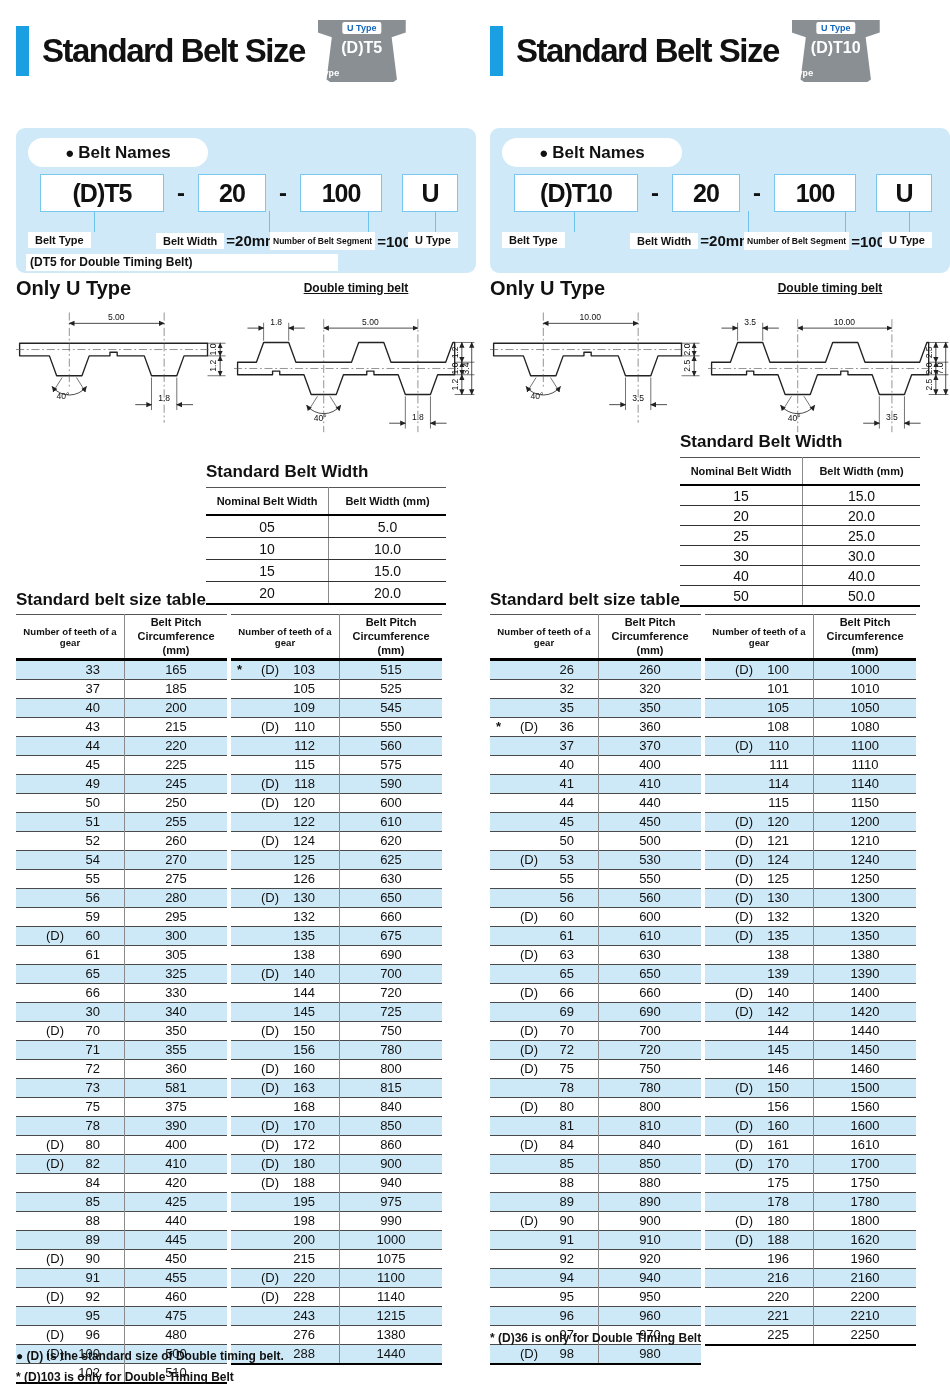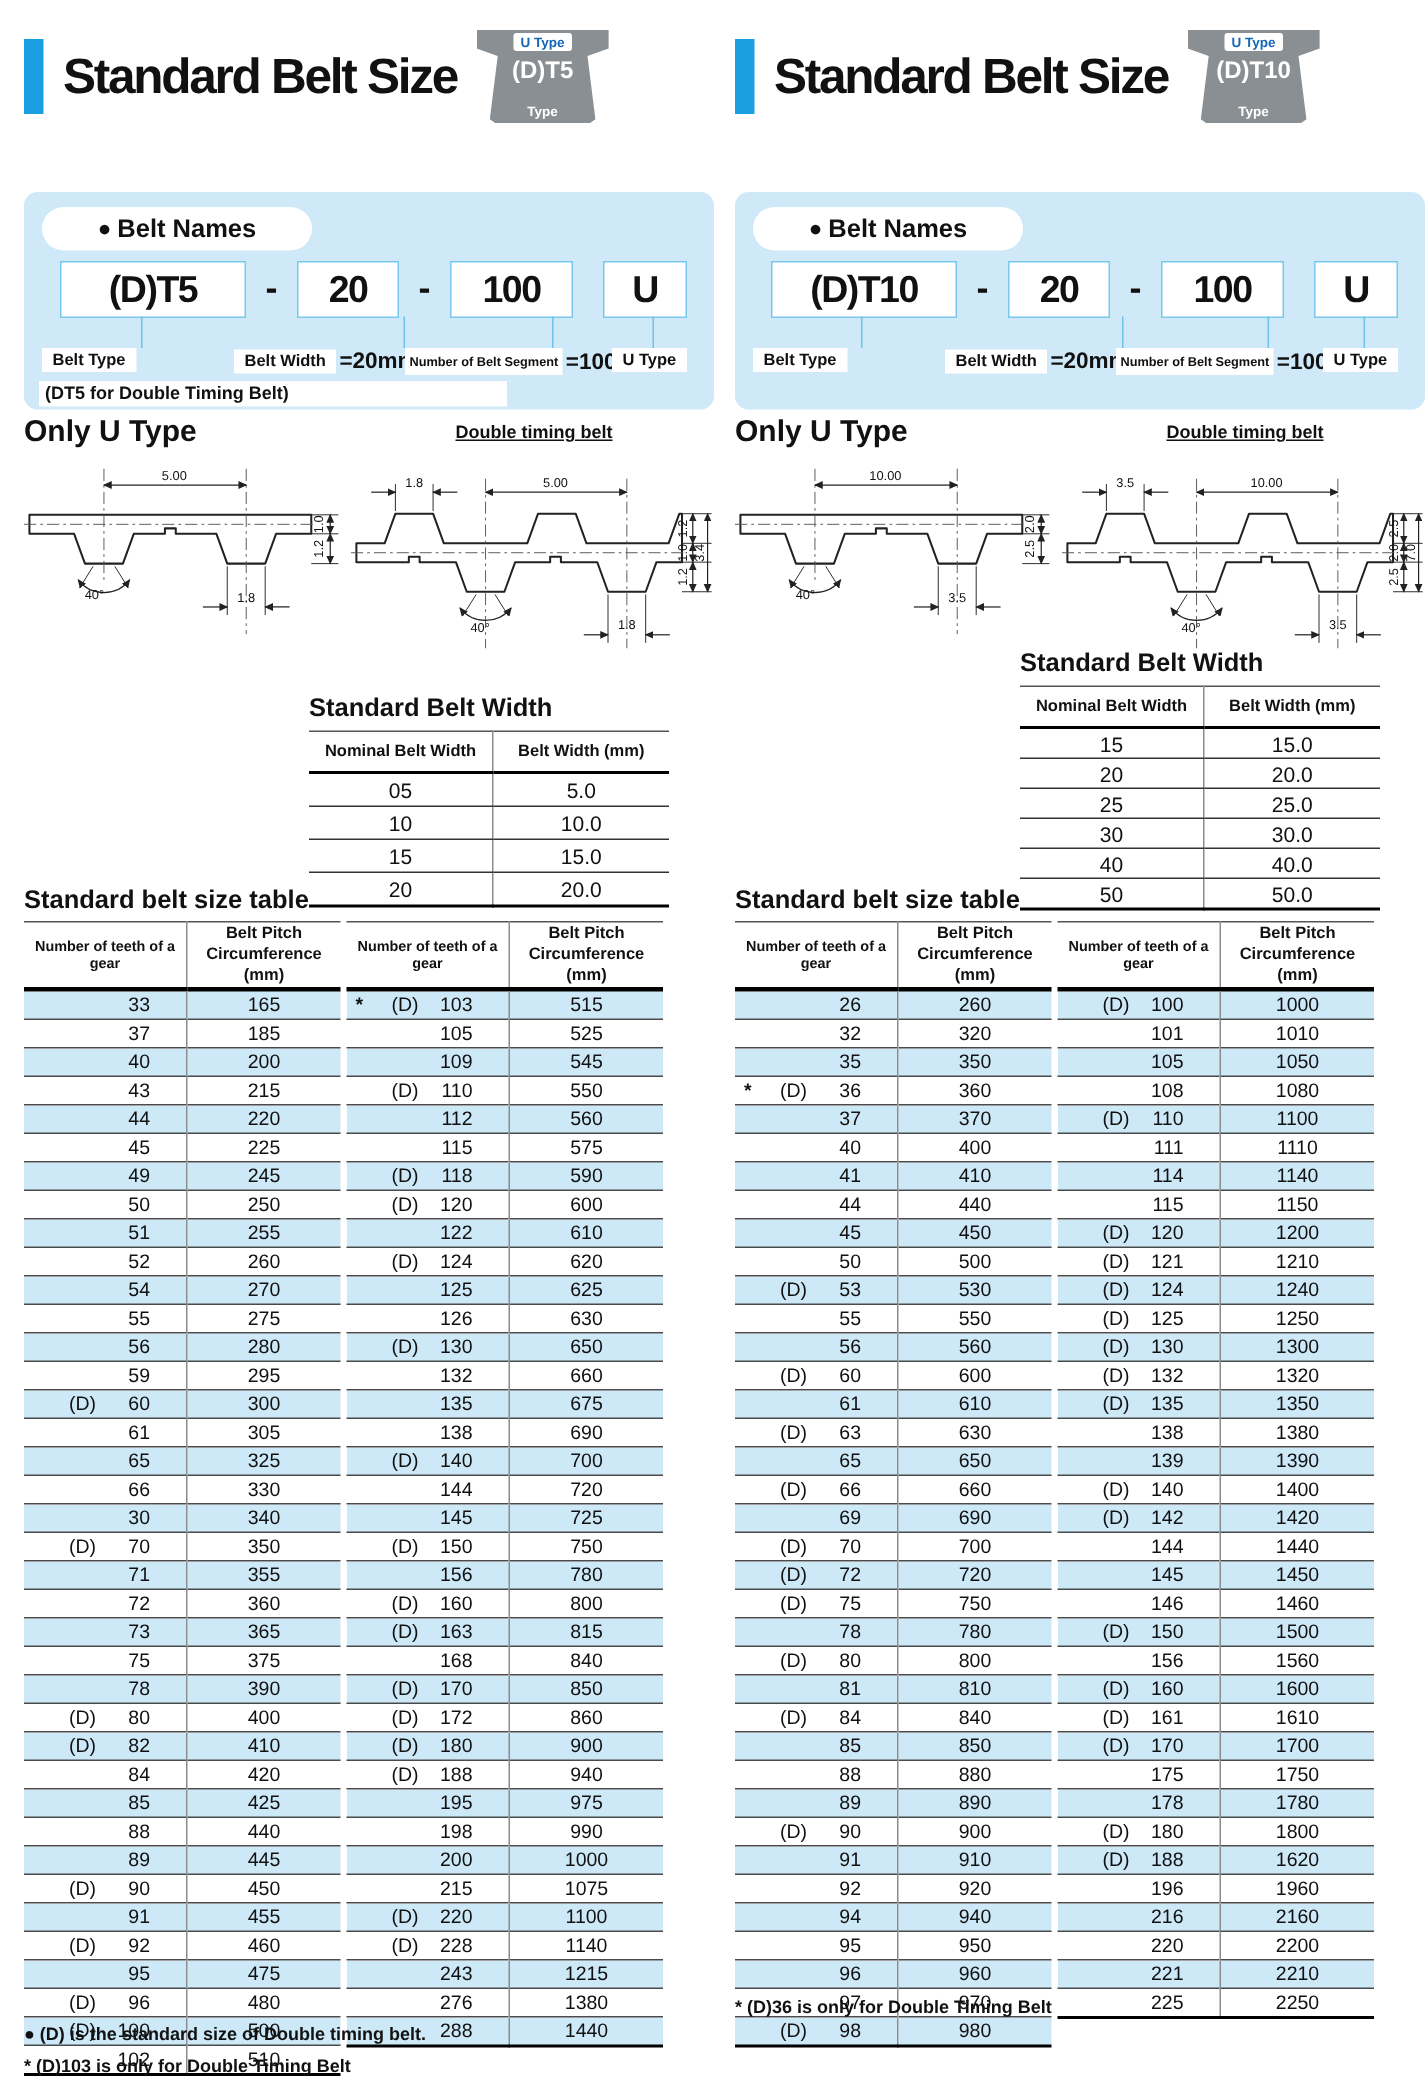--- a/index.html
+++ b/index.html
@@ -11,21 +11,21 @@
   
   .hd{position:absolute;top:20px;left:0;display:flex;align-items:center;gap:9px;}
   .hd-bar{width:13px;height:50px;background:#1a9fe3;}
   .hd h1{margin:4px;font-size:33px;font-weight:bold;letter-spacing:-1.5px;white-space:nowrap;}
   .badge{position:relative;width:88px;height:62px;flex:0 0 auto;}
   .badge-shape{position:absolute;inset:0;background:#8a8f93;
     clip-path:polygon(0% 0%,100% 0%,100% 20%,84% 28%,90% 96%,86% 100%,14% 100%,10% 96%,16% 28%,0% 20%);}
   .badge-u{position:absolute;top:2px;left:50%;transform:translateX(-50%);background:#fff;color:#1466b8;
     font-size:9px;font-weight:bold;line-height:12px;padding:0 5px;border-radius:2px;white-space:nowrap;}
   .badge-main{position:absolute;top:19px;width:100%;text-align:center;color:#fff;font-weight:bold;font-size:16px;}
-  .badge-type{position:absolute;bottom:3px;width:100%;text-align:center;color:#fff;font-weight:bold;font-size:9px;}
+  .badge-type{position:absolute;bottom:3px;width:100%;color:#fff;font-weight:bold;font-size:9px;font-family:Liberation Mono, monospace;}
 
   
   .names{position:absolute;top:128px;left:0;width:460px;height:145px;background:#cfe9f8;border-radius:9px;}
   .pill{position:absolute;top:10px;left:12px;width:180px;height:29px;background:#fff;border-radius:15px;
     display:flex;align-items:center;justify-content:center;font-weight:bold;font-size:17px;gap:4px;}
   .pill .bullet{font-size:15px;}
   .code-row{position:absolute;top:46px;left:24px;right:18px;display:flex;align-items:center;}
   .cbox{background:#fff;border:1px solid #79c7ee;height:36px;display:flex;align-items:center;justify-content:center;
     font-weight:bold;font-size:25px;letter-spacing:-1px;}
   .cbox.b1{min-width:106px;padding:0 8px;}
@@ -326,21 +326,21 @@
             <tr>
             <td class="c1"><span class="star"></span><span class="dmk"></span><span class="num">71</span></td>
             <td class="c2">355</td>
           </tr>
             <tr>
             <td class="c1"><span class="star"></span><span class="dmk"></span><span class="num">72</span></td>
             <td class="c2">360</td>
           </tr>
             <tr>
             <td class="c1"><span class="star"></span><span class="dmk"></span><span class="num">73</span></td>
-            <td class="c2">365</td>
+            <td class="c2">581</td>
           </tr>
             <tr>
             <td class="c1"><span class="star"></span><span class="dmk"></span><span class="num">75</span></td>
             <td class="c2">375</td>
           </tr>
             <tr>
             <td class="c1"><span class="star"></span><span class="dmk"></span><span class="num">78</span></td>
             <td class="c2">390</td>
           </tr>
             <tr>

